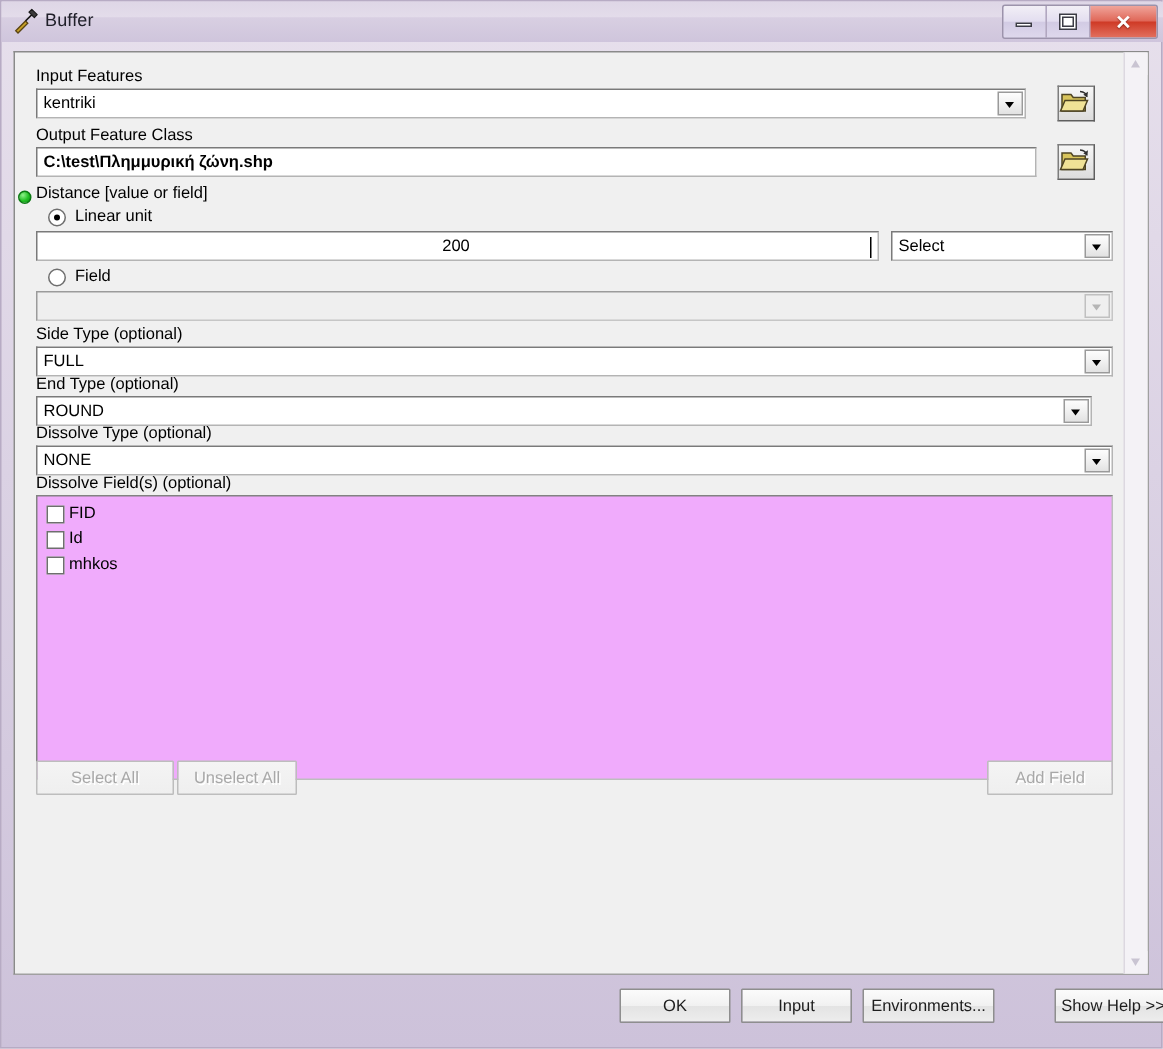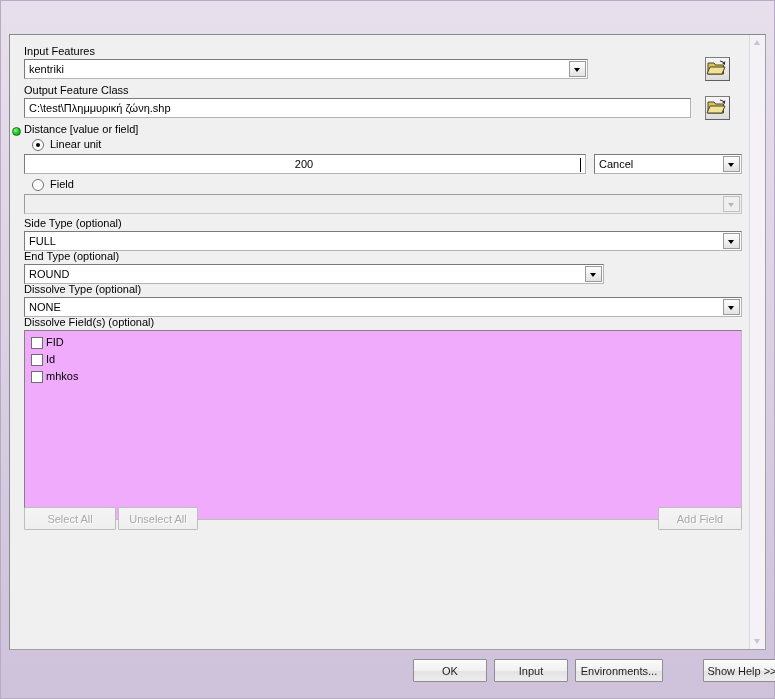--- a/index.html
+++ b/index.html
@@ -316,43 +316,63 @@
     left: 0; bottom: 0;
     width: 775px;
     height: 48px;
   }
 </style>
 </head>
 <body>
 
 <div class="window">
 
+  <div class="titlebar">
+    <svg class="title-icon" viewBox="0 0 18 18">
+      <path d="M2.5 15.5 L9 9 L10.5 10.5 L4 17 Z" fill="#c9a227" stroke="#5a4412" stroke-width="0.9"></path>
+      <path d="M9.2 8.6 L13 4.8 L11.3 3.1 L13.2 1.2 L16.8 4.8 L14.9 6.7 L13.2 5 L9.4 8.8 Z" fill="#3b3b3b" stroke="#1a1a1a" stroke-width="0.8" stroke-linejoin="round"></path>
+    </svg>
+    <div class="title-text">Buffer</div>
+
+    <div class="winbtns">
+      <div class="winbtn">
+        <div class="glyph-min"></div>
+      </div>
+      <div class="winbtn">
+        <div class="glyph-max-o"></div>
+        <div class="glyph-max-i"></div>
+      </div>
+      <div class="winbtn close">
+        <div class="glyph-x">✕</div>
+      </div>
+    </div>
+  </div>
 
   <div class="client">
 
     <div class="form">
 
       <div class="label" style="left:14px; top:10px;">Input Features</div>
-      <div class="ctl" style="left:14px; top:24px; width:564px;text-decoration:underline;">
+      <div class="ctl" style="left:14px; top:24px; width:660px;text-decoration:underline;">
         <div class="val">kentriki</div>
         <div class="combo-btn">
           <div class="tri"></div>
         </div>
       </div>
       <div class="browse" style="left:695px; top:22px;">
         <svg width="21" height="20" viewBox="0 0 21 20">
           <path d="M2 5 h6 l1.5 2 h8 v9 h-15.5 z" fill="#d8c45c" stroke="#4e4423" stroke-width="1"></path>
           <path d="M4 9 h15 l-3 7 h-15 z" fill="#f0e296" stroke="#4e4423" stroke-width="1"></path>
           <path d="M14 3 a5 4 0 0 1 4.5 3.5" fill="none" stroke="#2f2f2f" stroke-width="1"></path>
           <path d="M19.3 3.2 l-0.4 3.6 l-2.7 -1.6 z" fill="#2f2f2f"></path>
         </svg>
       </div>
 
       <div class="label" style="left:14px; top:49px;">Output Feature Class</div>
-      <div class="ctl plain" style="left:14px; top:63px; width:667px;">
+      <div class="ctl plain" style="left:14px; top:63px; width:667px;font-weight:bold;">
         <div class="val">C:\test\Πλημμυρική ζώνη.shp</div>
       </div>
       <div class="browse" style="left:695px; top:61px;">
         <svg width="21" height="20" viewBox="0 0 21 20">
           <path d="M2 5 h6 l1.5 2 h8 v9 h-15.5 z" fill="#d8c45c" stroke="#4e4423" stroke-width="1"></path>
           <path d="M4 9 h15 l-3 7 h-15 z" fill="#f0e296" stroke="#4e4423" stroke-width="1"></path>
           <path d="M14 3 a5 4 0 0 1 4.5 3.5" fill="none" stroke="#2f2f2f" stroke-width="1"></path>
           <path d="M19.3 3.2 l-0.4 3.6 l-2.7 -1.6 z" fill="#2f2f2f"></path>
         </svg>
       </div>
@@ -361,21 +381,21 @@
       <div class="label" style="left:14px; top:88px;">Distance [value or field]</div>
 
       <div class="radio on" style="left:22px; top:104px;"></div>
       <div class="label" style="left:40px; top:103px;">Linear unit</div>
 
       <div class="ctl num" style="left:14px; top:119px; width:562px;">
         <div class="val">200</div>
         <div class="caret" style="right:4px;"></div>
       </div>
       <div class="ctl" style="left:584px; top:119px; width:148px;">
-        <div class="val">Cancel</div>
+        <div class="val">Select</div>
         <div class="combo-btn">
           <div class="tri"></div>
         </div>
       </div>
 
       <div class="radio" style="left:22px; top:144px;"></div>
       <div class="label" style="left:40px; top:143px;">Field</div>
       <div class="ctl disabled" style="left:14px; top:159px; width:718px;">
         <div class="val"></div>
         <div class="combo-btn">
@@ -385,21 +405,21 @@
 
       <div class="label" style="left:14px; top:182px;">Side Type (optional)</div>
       <div class="ctl" style="left:14px; top:196px; width:718px;">
         <div class="val">FULL</div>
         <div class="combo-btn">
           <div class="tri"></div>
         </div>
       </div>
 
       <div class="label" style="left:14px; top:215px;">End Type (optional)</div>
-      <div class="ctl" style="left:14px; top:229px; width:580px;">
+      <div class="ctl" style="left:14px; top:229px; width:704px;">
         <div class="val">ROUND</div>
         <div class="combo-btn">
           <div class="tri"></div>
         </div>
       </div>
 
       <div class="label" style="left:14px; top:248px;">Dissolve Type (optional)</div>
       <div class="ctl" style="left:14px; top:262px; width:718px;">
         <div class="val">NONE</div>
         <div class="combo-btn">

